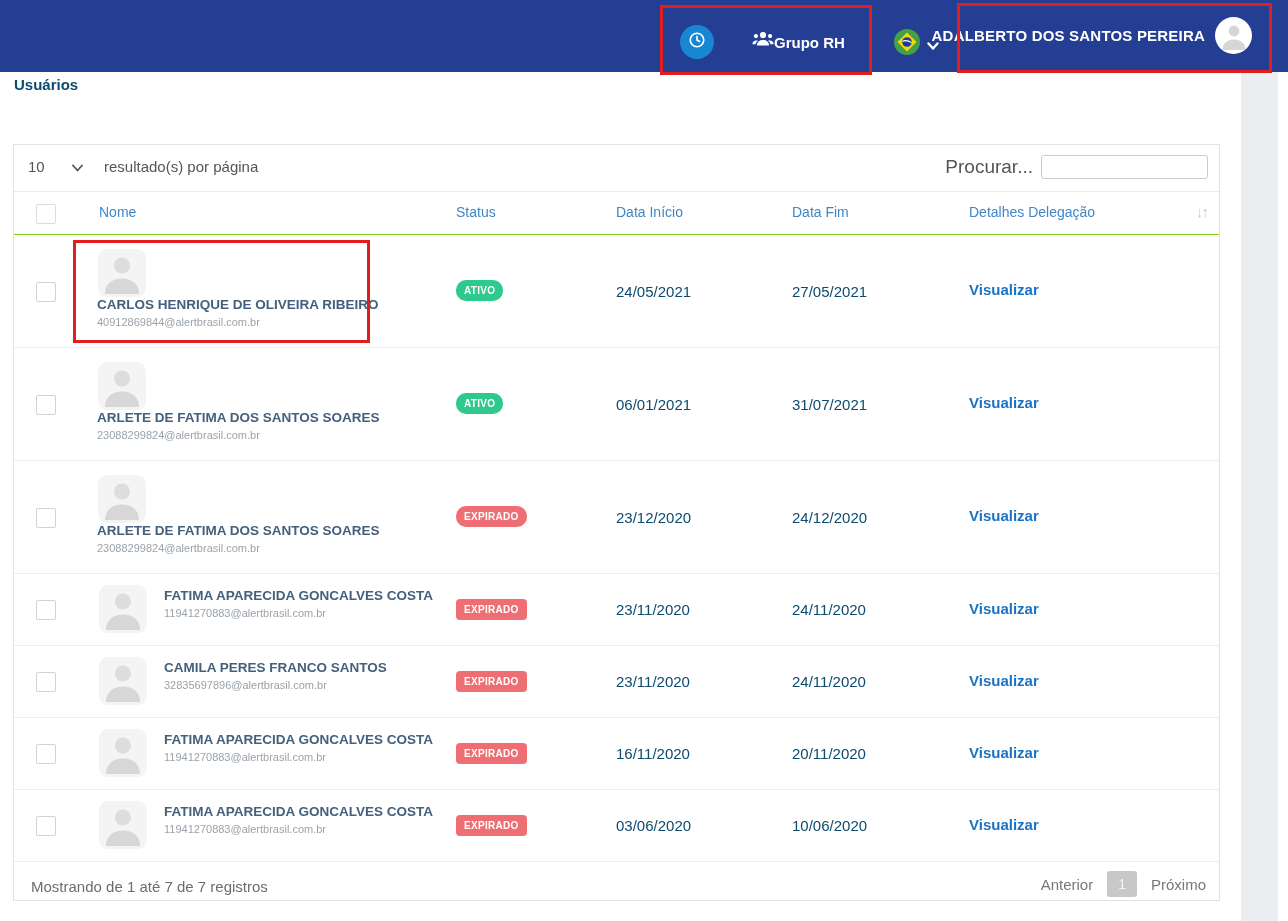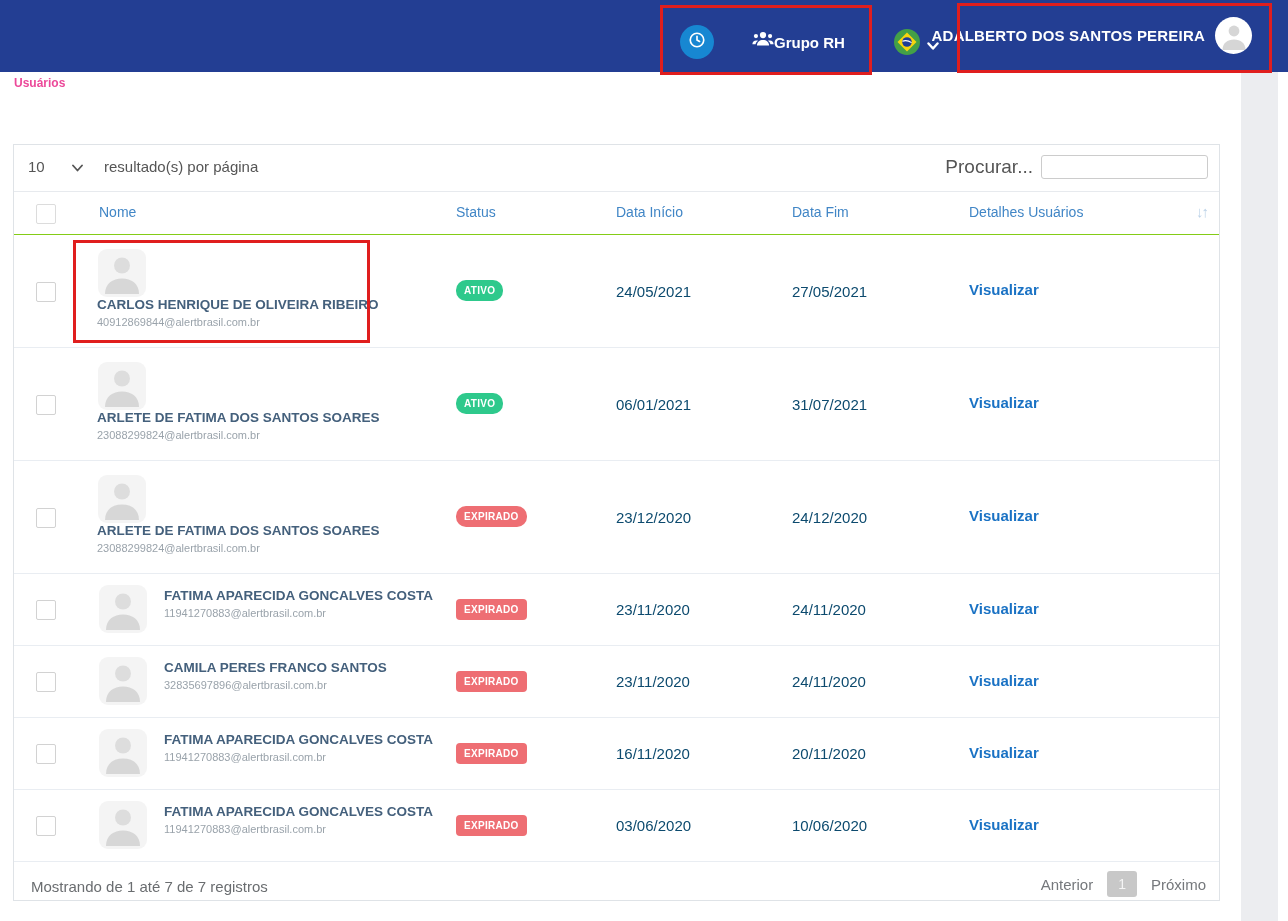--- a/index.html
+++ b/index.html
@@ -11,21 +11,21 @@
              background:#1787d2;display:flex;align-items:center;justify-content:center;cursor:pointer;}
   .group-btn{position:absolute;left:752px;top:31px;display:flex;align-items:flex-end;cursor:pointer;}
   .group-btn .lbl{color:#fff;font-weight:700;font-size:15px;}
   .flag-btn{position:absolute;left:894px;top:29px;width:26px;height:26px;}
   .lang-chev{position:absolute;left:927px;top:37px;}
   .topbar-user{position:absolute;right:83px;top:27px;color:#fff;font-weight:700;font-size:15px;
                letter-spacing:.2px;white-space:nowrap;cursor:pointer;}
   .topbar-avatar{position:absolute;left:1215px;top:17px;width:37px;height:37px;border-radius:50%;
                  background:#fff;display:flex;align-items:flex-end;justify-content:center;overflow:hidden;cursor:pointer;}
   
-  .page-title{position:absolute;left:14px;top:76px;font-size:12px;font-weight:700;color:#ec4899;}
+  .page-title{position:absolute;left:14px;top:76px;font-size:15px;font-weight:700;color:#0c4a6e;}
   .edge-strip{position:absolute;left:1241px;top:72px;width:37px;height:849px;background:#ecedf0;}
   .card{position:absolute;left:13px;top:144px;width:1205px;height:755px;background:#fff;
         border:1px solid #dfe3e7;}
   
   .card-toolbar{position:relative;height:46px;border-bottom:1px solid #e7eaee;}
   .pagesize{position:absolute;left:14px;top:13px;display:flex;align-items:flex-end;gap:6px;
             font-size:15px;color:#555;cursor:pointer;}
   .pagesize .num{min-width:38px;}
   .pagesize-suffix{position:absolute;left:90px;top:13px;font-size:15px;color:#555;}
   .search-wrap{position:absolute;right:11px;top:10px;display:flex;align-items:center;gap:8px;}
@@ -142,21 +142,21 @@
       <input class="search-input" type="text" value="" style="">
     </div>
   </div>
 
   <div class="thead">
     <div class="hdr-check"></div>
     <span class="col col-name">Nome</span>
     <span class="col col-status">Status</span>
     <span class="col col-start">Data Início</span>
     <span class="col col-end">Data Fim</span>
-    <span class="col col-details">Detalhes Usuários</span>
+    <span class="col col-details">Detalhes Delegação</span>
     <span class="sort-icon">↓↑</span>
   </div>
 
   <div id="rows">
       <div class="trow stacked">
         <div class="row-check"></div>
         <div class="avatar-ph"><svg width="48" height="48" viewBox="0 0 48 48">
             <rect width="48" height="48" rx="9" fill="#f4f4f4"></rect>
             <circle cx="24" cy="16.5" r="8" fill="#dddddd"></circle>
             <path d="M7 45c0-10.5 7.6-15.5 17-15.5S41 34.5 41 45z" fill="#d7d7d7"></path>

